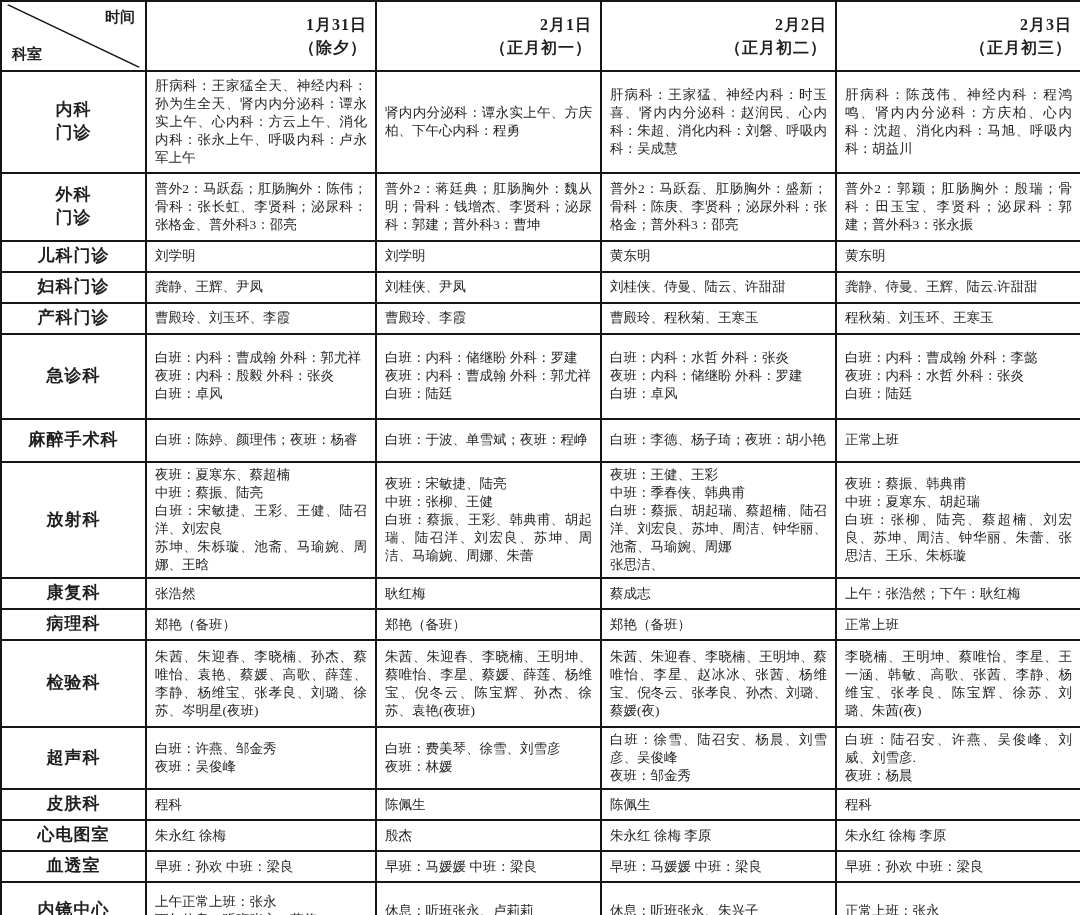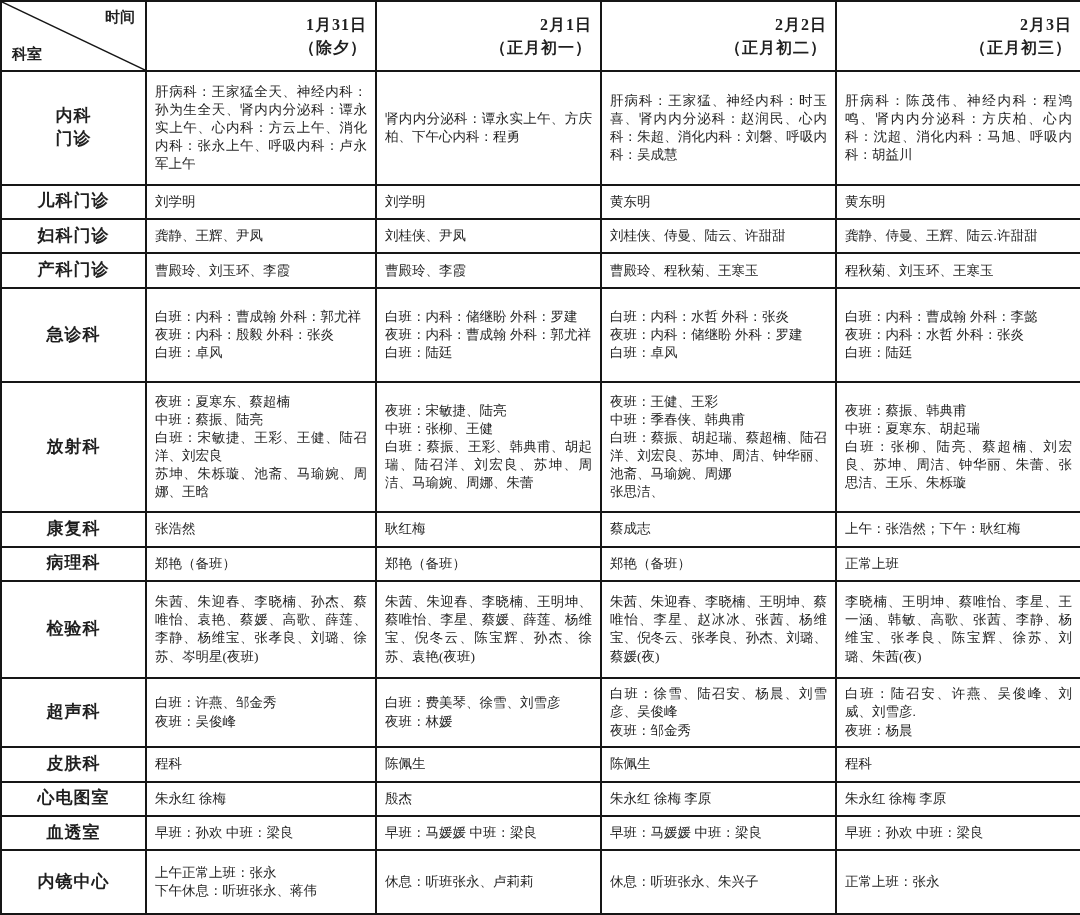--- a/index.html
+++ b/index.html
@@ -38,20 +38,21 @@
     letter-spacing: 1px;
   }
   .cell {
     font-size: 13.5px; line-height: 1.34;
     text-align: justify; vertical-align: middle;
     white-space: pre-line;
   }
   .corner {
     position: relative; padding: 0;
     vertical-align: top;
+    border-radius: 12px;
   }
   .corner svg.diag {
     position: absolute; left: 0; top: 0;
     width: 100%; height: 100%;
   }
   .corner .corner-top {
     position: absolute; top: 6px; right: 10px;
     font-size: 15px; font-weight: bold;
   }
   .corner .corner-bottom {
@@ -91,20 +92,28 @@
   </thead>
   <tbody>
     <tr style="height:102px;">
       <th class="dept">内科
 门诊</th>
       <td class="cell">肝病科：王家猛全天、神经内科：孙为生全天、肾内内分泌科：谭永实上午、心内科：方云上午、消化内科：张永上午、呼吸内科：卢永军上午</td>
       <td class="cell">肾内内分泌科：谭永实上午、方庆柏、下午心内科：程勇</td>
       <td class="cell">肝病科：王家猛、神经内科：时玉喜、肾内内分泌科：赵润民、心内科：朱超、消化内科：刘磐、呼吸内科：吴成慧</td>
       <td class="cell">肝病科：陈茂伟、神经内科：程鸿鸣、肾内内分泌科：方庆柏、心内科：沈超、消化内科：马旭、呼吸内科：胡益川</td>
     </tr>
+    <tr style="height:68px;">
+      <th class="dept">外科
+门诊</th>
+      <td class="cell">普外2：马跃磊；肛肠胸外：陈伟；骨科：张长虹、李贤科；泌尿科：张格金、普外科3：邵亮</td>
+      <td class="cell">普外2：蒋廷典；肛肠胸外：魏从明；骨科：钱增杰、李贤科；泌尿科：郭建；普外科3：曹坤</td>
+      <td class="cell">普外2：马跃磊、肛肠胸外：盛新；骨科：陈庚、李贤科；泌尿外科：张格金；普外科3：邵亮</td>
+      <td class="cell">普外2：郭颖；肛肠胸外：殷瑞；骨科：田玉宝、李贤科；泌尿科：郭建；普外科3：张永振</td>
+    </tr>
     <tr style="height:26px;">
       <th class="dept">儿科门诊</th>
       <td class="cell">刘学明</td>
       <td class="cell">刘学明</td>
       <td class="cell">黄东明</td>
       <td class="cell">黄东明</td>
     </tr>
     <tr style="height:29px;border-radius:7px;">
       <th class="dept">妇科门诊</th>
       <td class="cell">龚静、王辉、尹凤</td>
@@ -126,20 +135,27 @@
 白班：卓风</td>
       <td class="cell">白班：内科：储继盼 外科：罗建
 夜班：内科：曹成翰 外科：郭尤祥
 白班：陆廷</td>
       <td class="cell">白班：内科：水哲 外科：张炎
 夜班：内科：储继盼 外科：罗建
 白班：卓风</td>
       <td class="cell">白班：内科：曹成翰 外科：李懿
 夜班：内科：水哲 外科：张炎
 白班：陆廷</td>
+    </tr>
+    <tr style="height:43px;">
+      <th class="dept">麻醉手术科</th>
+      <td class="cell">白班：陈婷、颜理伟；夜班：杨睿</td>
+      <td class="cell">白班：于波、单雪斌；夜班：程峥</td>
+      <td class="cell">白班：李德、杨子琦；夜班：胡小艳</td>
+      <td class="cell">正常上班</td>
     </tr>
     <tr style="height:115px;">
       <th class="dept">放射科</th>
       <td class="cell">夜班：夏寒东、蔡超楠
 中班：蔡振、陆亮
 白班：宋敏捷、王彩、王健、陆召洋、刘宏良
 苏坤、朱栎璇、池斋、马瑜婉、周娜、王晗</td>
       <td class="cell">夜班：宋敏捷、陆亮
 中班：张柳、王健
 白班：蔡振、王彩、韩典甫、胡起瑞、陆召洋、刘宏良、苏坤、周洁、马瑜婉、周娜、朱蕾</td>

